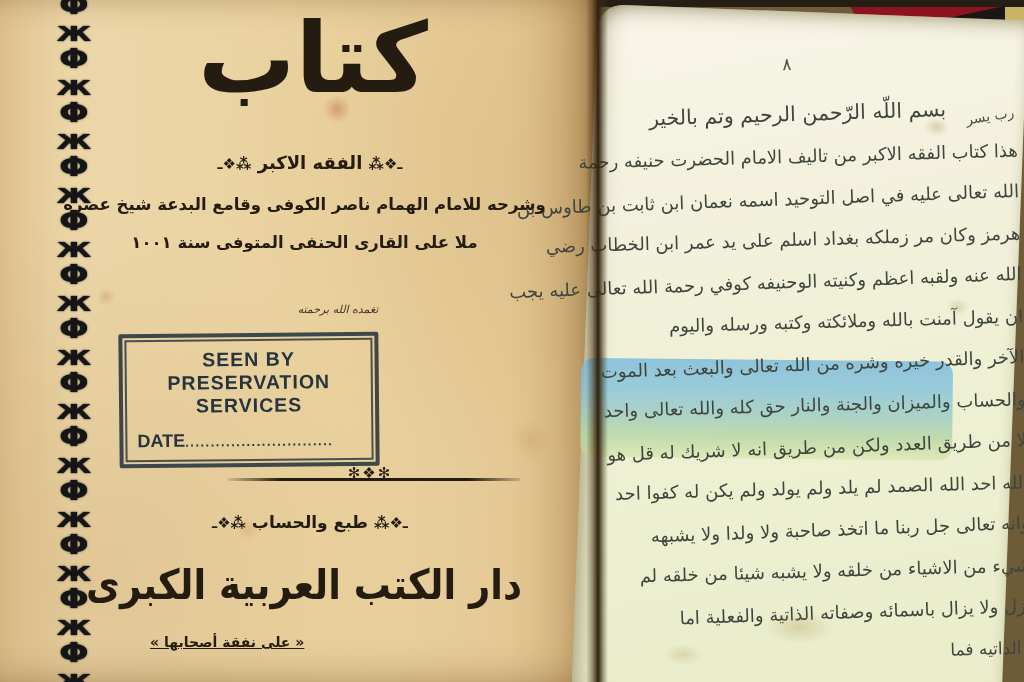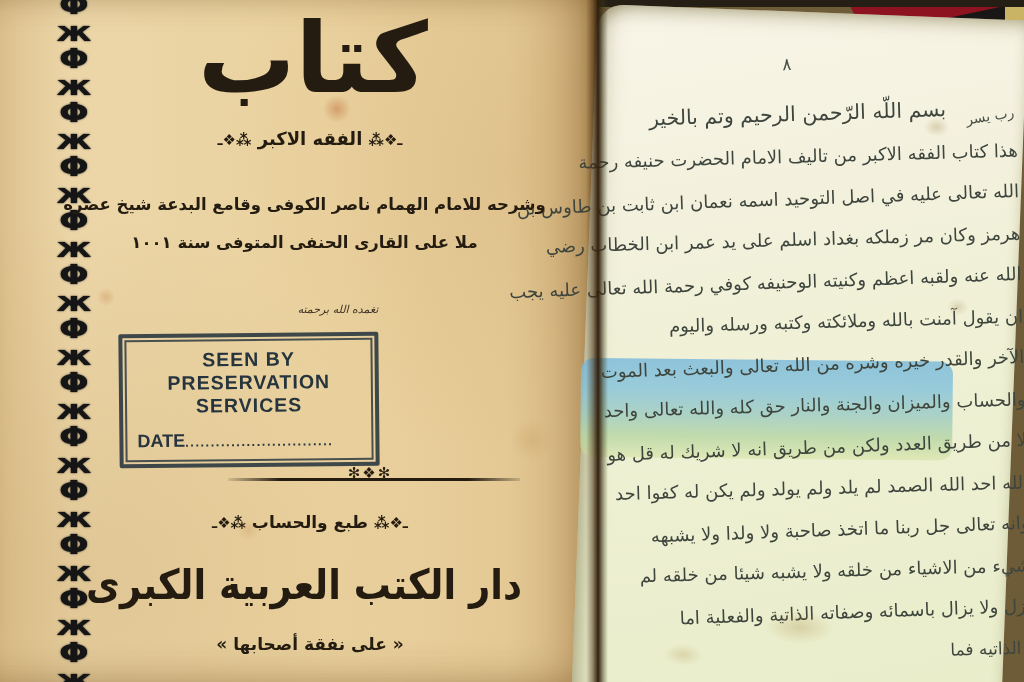--- a/index.html
+++ b/index.html
@@ -24,21 +24,21 @@
     position:absolute;left:49px;top:-9px;width:50px;height:700px;
     text-align:center;font-size:27px;line-height:27px;font-weight:bold;
     color:#151515;white-space:pre-line;transform:scaleX(1.3);
     text-shadow:0 0 1px #2a2a2a, 0 0 2px rgba(30,30,30,.6);
   }
   .page-title{
     position:absolute;left:148px;top:-16px;width:330px;text-align:center;
     font-size:97px;line-height:150px;font-weight:bold;color:#241c10;direction:rtl;
   }
   .subtitle-row{
-    position:absolute;left:140px;top:128px;width:340px;text-align:center;
+    position:absolute;left:140px;top:152px;width:340px;text-align:center;
     font-size:18px;font-weight:bold;color:#241c10;direction:rtl;white-space:nowrap;
   }
   .subtitle-row .orn{font-size:15px;letter-spacing:-2px;color:#241c10;}
   .attribution{
     position:absolute;left:42px;top:186px;width:525px;text-align:center;
     direction:rtl;font-size:16.5px;font-weight:bold;color:#241c10;line-height:38px;
   }
   .dedication{
     position:absolute;left:248px;top:303px;width:180px;text-align:center;
     direction:rtl;font-size:11px;color:#413526;font-style:italic;
@@ -67,22 +67,22 @@
     position:absolute;left:150px;top:512px;width:320px;text-align:center;
     direction:rtl;font-size:17px;font-weight:bold;color:#241c10;white-space:nowrap;
   }
   .imprint-row .orn{font-size:15px;letter-spacing:-2px;}
   .publisher-calligraphy{
     position:absolute;left:92px;top:548px;width:430px;text-align:center;
     direction:rtl;font-size:37px;font-weight:bold;color:#241c10;
     transform:scaleY(1.12);line-height:76px;white-space:nowrap;
   }
   .expense-note{
-    position:absolute;left:150px;top:634px;width:320px;text-align:center;
-    direction:rtl;font-size:17px;font-weight:bold;color:#241c10;
+    position:absolute;left:150px;top:634px;width:320px;text-align:left;
+    direction:rtl;font-size:14px;font-weight:bold;color:#241c10;text-decoration:underline;
   }
   .fox-spot{position:absolute;border-radius:50%;pointer-events:none;}
 
   
   .gutter{
     position:absolute;left:586px;top:0;width:22px;height:682px;
     background:linear-gradient(90deg,rgba(70,45,18,0) 0%,rgba(70,45,18,.5) 30%,#32200e 55%,rgba(60,55,25,.45) 78%,rgba(60,55,25,0) 100%);
     z-index:3;
   }
 

